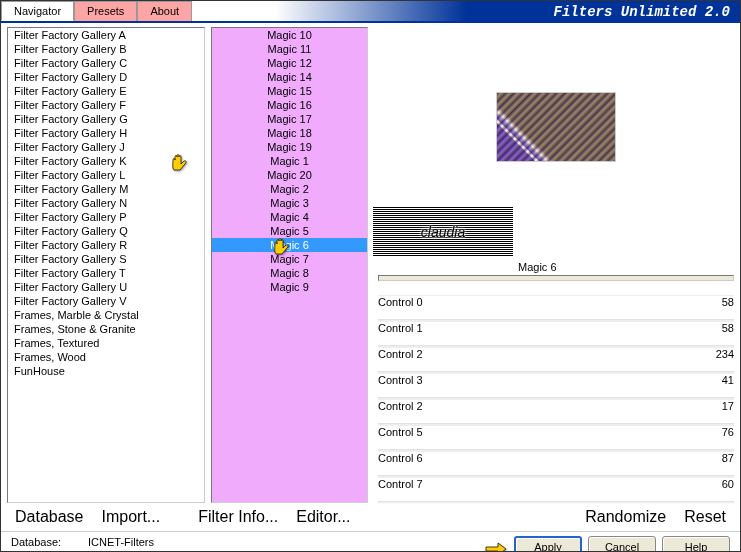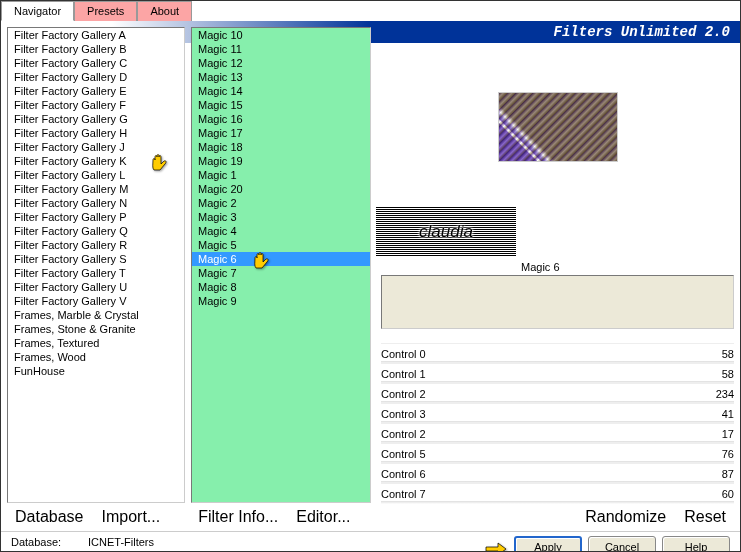--- a/index.html
+++ b/index.html
@@ -1,39 +1,39 @@
 <!DOCTYPE html>
 <html><head>
 <meta charset="utf-8">
 <style>
 * { box-sizing: border-box; margin: 0; padding: 0; font-family: Tahoma, Arial, sans-serif; }
 body { background: #fff; width: 741px; height: 552px; overflow: hidden; position: relative; border: 1px solid #333; }
 
-.header { display: flex; height: 22px; border-bottom: 2px solid #003399; flex-direction: column; }
+.header { display: flex; height: 22px; border-bottom: 2px solid #003399; }
 .tabs { display: flex; font-size: 11px; }
 .tab { padding: 3px 12px; border: 1px solid #999; border-bottom: none; background: #fca5a5; cursor: pointer; }
 .tab.active { background: #fff; border-bottom: 1px solid #fff; }
 .title-bar { flex: 1; background: linear-gradient(to right, #fff 0%, #fff 15%, #003399 50%, #003399 100%); text-align: right; padding-right: 10px; color: #fff; font-weight: bold; font-style: italic; font-size: 14px; line-height: 22px; font-family: Liberation Mono, monospace; }
 
 .main { display: flex; height: 480px; padding: 4px 6px 0 6px; }
-.col1 { width: 178px; border: 1px inset #ccc; overflow-y: scroll; background: #fff; position: relative; }
-.col2 { width: 180px; border: 1px inset #ccc; overflow-y: scroll; background: #86efac; margin-left: 6px; position: relative; }
+.col1 { width: 198px; border: 1px inset #ccc; overflow-y: scroll; background: #fff; position: relative; }
+.col2 { width: 157px; border: 1px inset #ccc; overflow-y: scroll; background: #f0abfc; margin-left: 6px; position: relative; text-align: center; }
 .list-item { font-size: 11px; padding: 1px 6px; white-space: nowrap; cursor: pointer; position: relative; }
 .list-item.selected { background: #3399ff; color: #fff; }
 
 .col3 { flex: 1; padding-left: 10px; display: flex; flex-direction: column; }
 .preview { height: 200px; display: flex; align-items: center; justify-content: center; position: relative; }
 .preview-img { width: 120px; height: 70px; background: linear-gradient(45deg, #8866cc 20%, #fff 21%, #fff 22%, #8866cc 23%, #aa99dd 25%, #fff 27%, #998877 30%), repeating-linear-gradient(135deg, #775599, #fff 3px, #998866 6px); background-blend-mode: multiply; border: 1px solid #ccc; }
-.watermark { position: absolute; left: -5px; top: 180px; width: 140px; height: 50px; background: repeating-linear-gradient(#000, #000 1px, #fff 1px, #fff 2px); display: flex; align-items: center; justify-content: center; color: #000; font-style: italic; font-size: 17px; text-shadow: 0 0 3px #fff, 0 0 3px #fff; z-index: 5; }
+.watermark { position: absolute; left: -5px; top: 180px; width: 140px; height: 50px; background: repeating-linear-gradient(#000, #000 1px, #fff 1px, #fff 2px); display: flex; align-items: center; justify-content: center; color: #000; font-style: italic; font-size: 14px; text-shadow: 0 0 3px #fff, 0 0 3px #fff; z-index: 5; }
 
 .filter-name-row { display: flex; align-items: center; margin-top: 34px; font-size: 11px; padding-left: 140px; }
 .progress-bar { flex: 1; height: 16px; background: #ece9d8; border: 1px inset #ccc; margin-top: 2px; }
 
 .controls { margin-top: 14px; font-size: 11px; }
-.ctrl-row { display: flex; justify-content: space-between; height: 20px; align-items: center; border-top: 1px solid #eee; position: relative; }
+.ctrl-row { display: flex; justify-content: space-between; height: 26px; align-items: flex-start; border-top: 1px solid #eee; position: relative; }
 .ctrl-row::after { content: ''; position: absolute; bottom: -1px; left: 0; right: 0; height: 3px; background: linear-gradient(to bottom, #ddd, #fff); }
 .ctrl-label { }
 .ctrl-val { }
 
 .button-row { display: flex; padding: 6px 10px; gap: 10px; font-size: 16px; align-items: center; height: 28px; }
 .button-row .spacer { flex: 1; }
 .link-btn { cursor: pointer; padding: 2px 4px; }
 
 .status { padding: 4px 10px; font-size: 11px; border-top: 1px solid #ccc; display: flex; align-items: flex-start; }
 .status-left { display: flex; flex-direction: column; gap: 1px; }
@@ -89,21 +89,20 @@
       <div class="list-item">Frames, Marble &amp; Crystal</div>
       <div class="list-item">Frames, Stone &amp; Granite</div>
       <div class="list-item">Frames, Textured</div>
       <div class="list-item">Frames, Wood</div>
       <div class="list-item">FunHouse</div>
     </div>
   <div class="col2" id="col2">
       <div class="list-item">Magic 10</div>
       <div class="list-item">Magic 11</div>
       <div class="list-item">Magic 12</div>
-      <div class="list-item">Magic 13</div>
       <div class="list-item">Magic 14</div>
       <div class="list-item">Magic 15</div>
       <div class="list-item">Magic 16</div>
       <div class="list-item">Magic 17</div>
       <div class="list-item">Magic 18</div>
       <div class="list-item">Magic 19</div>
       <div class="list-item">Magic 1</div>
       <div class="list-item">Magic 20</div>
       <div class="list-item">Magic 2</div>
       <div class="list-item">Magic 3</div>

